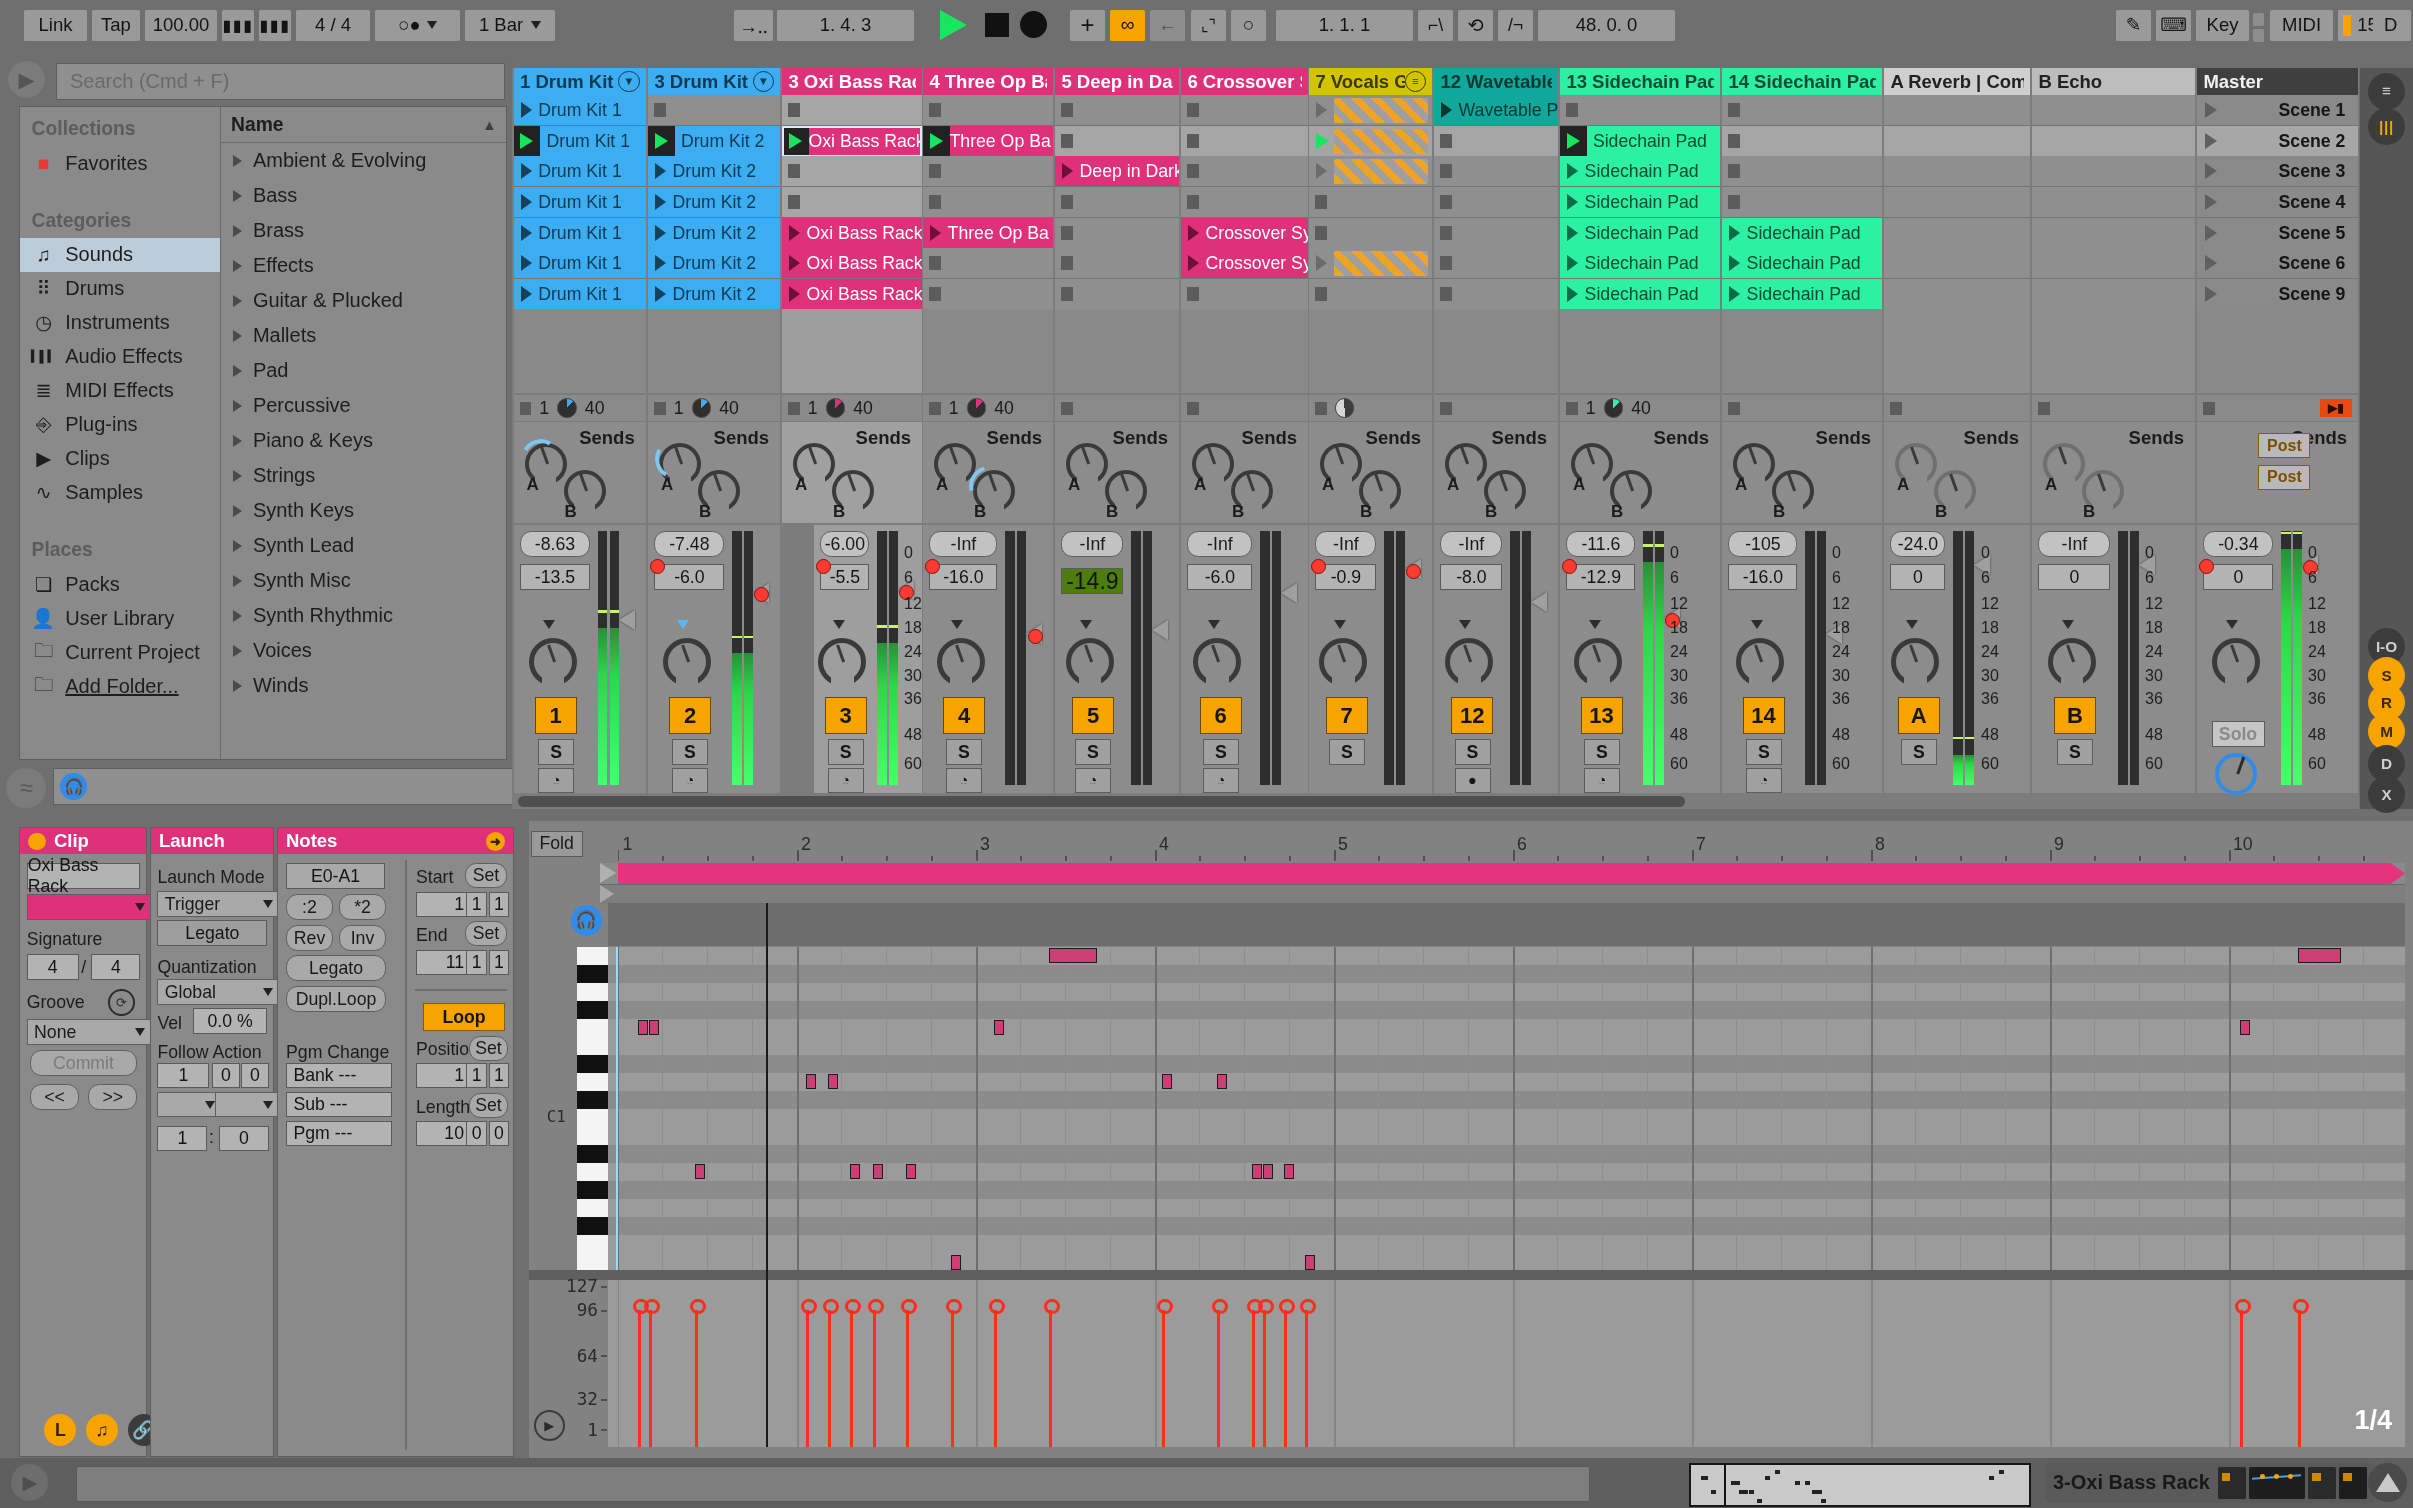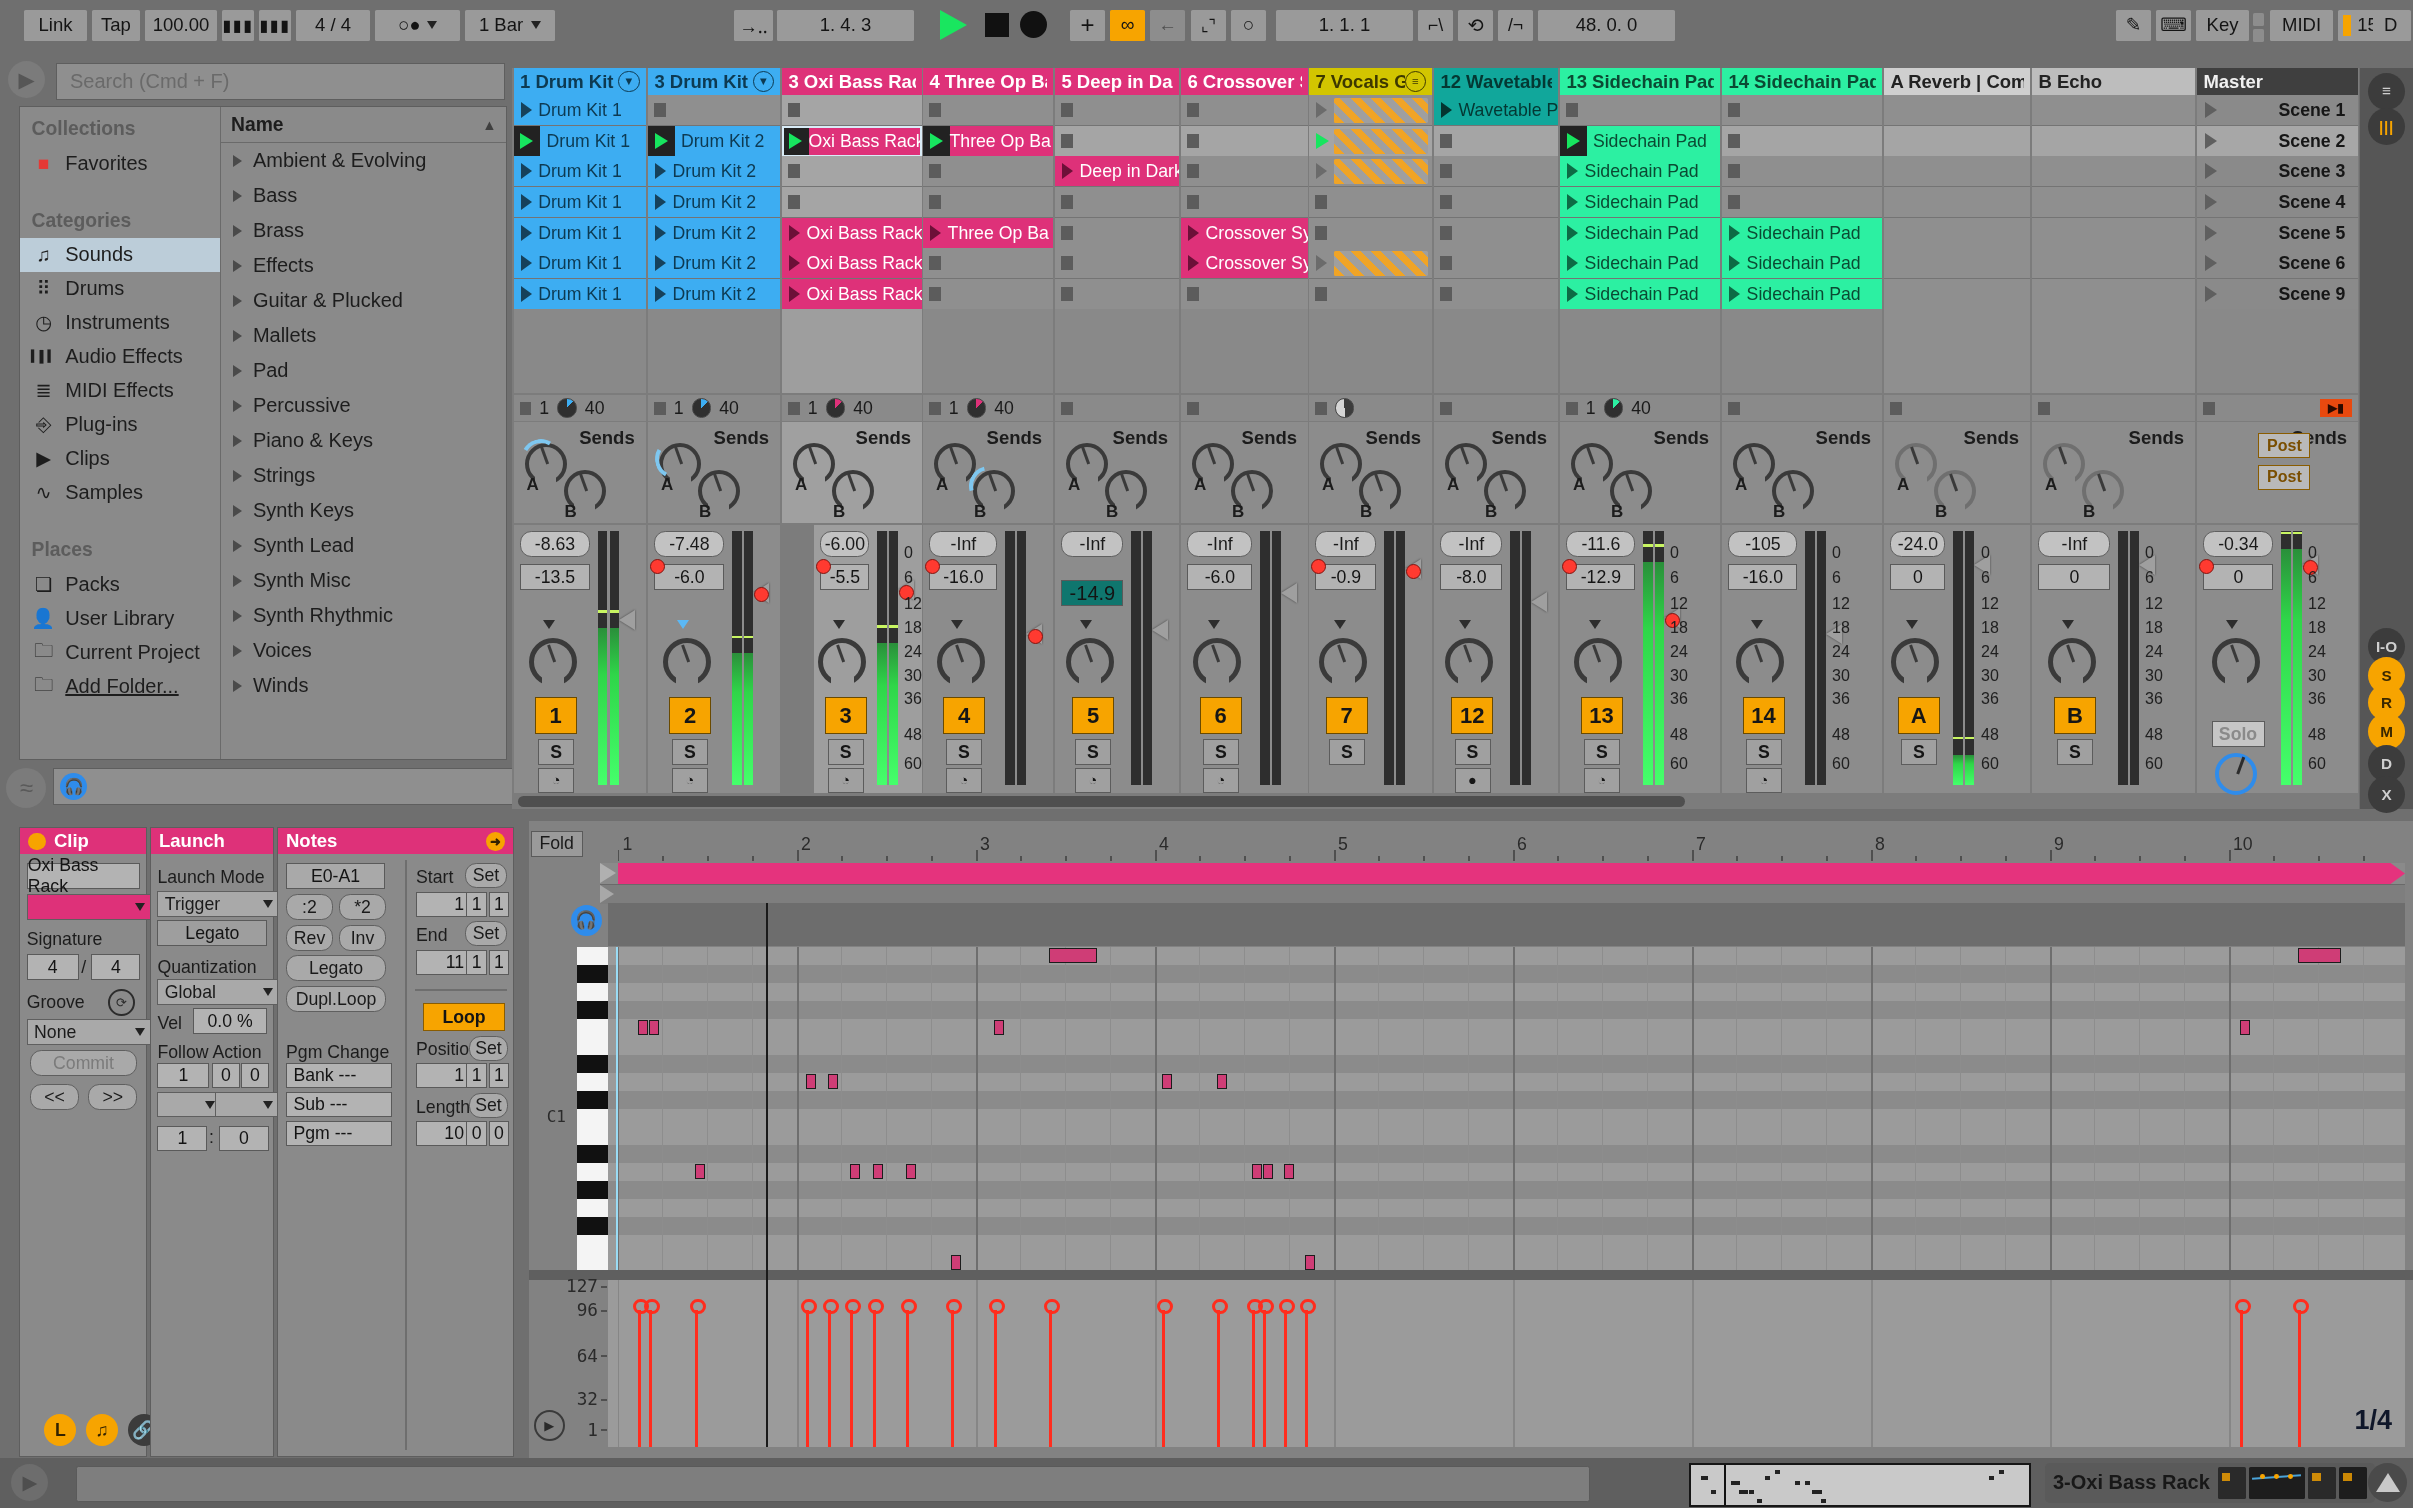--- a/index.html
+++ b/index.html
@@ -603,21 +603,21 @@
             <div class="gap"></div>
           </div>
           <div class="klab" style="left: 13px; top: 53px;">A</div>
           <div class="knob" style="left: 50px; top: 48px; background: inherit;">
             <div class="gap"></div>
           </div>
           <div class="klab" style="left: 51px; top: 80px;">B</div>
         </div>
         <div class="tmix">
           <div class="pill" style="position: absolute; left: 6.4px; top: 6.4px; width: 60px; height: 24px; font-size: 17.7px; background: rgb(194, 194, 194);">-Inf</div>
-          <div class="vbox" style="position: absolute; left: 6.4px; top: 55px; width: 60px; height: 24px; font-size: 20px; background: #0f766e;">-14.9</div>
+          <div class="vbox" style="position: absolute; left: 6.4px; top: 43px; width: 60px; height: 24px; font-size: 23px; background: #4d7c0f;">-14.9</div>
           <div class="pan-mark" style="left: 25px; top: 95px;"></div>
           <div class="knob" style="left: 10.5px; top: 113px; width: 48px; height: 48px; border-width: 5.6px; background: inherit;">
             <div class="gap" style="left: 8px; bottom: -7.2px; width: 22.5px; height: 13px; background: inherit; position: absolute;"></div>
           </div>
           <div class="actnum" style="left: 17px; top: 172px; width: 40px; height: 35px;">5</div>
           <div class="sbtn" style="left: 20px; top: 214px; width: 34px; height: 24px;">S</div>
           <div class="sbtn" style="left: 20px; top: 243px; width: 34px; height: 22.5px; font-size: 14.5px;">◔</div>
           <div class="meter" style="left: 76px; top: 6.4px; width: 21px; bottom: 8px;">
             <div class="mdiv"></div>
           </div>
@@ -1445,21 +1445,21 @@
       <div style="position: absolute; left: 72px; width: 6.4px; height: 1.6px; background: rgb(79, 79, 79); top: 465px;"></div>
       <div style="position: absolute; left: 24px; width: 45px; text-align: right; top: 479px; font-size: 17.7px; color: rgb(42, 42, 42); font-family: &quot;DejaVu Sans Mono&quot;, monospace;">96</div>
       <div style="position: absolute; left: 72px; width: 6.4px; height: 1.6px; background: rgb(79, 79, 79); top: 489px;"></div>
       <div style="position: absolute; left: 24px; width: 45px; text-align: right; top: 525px; font-size: 17.7px; color: rgb(42, 42, 42); font-family: &quot;DejaVu Sans Mono&quot;, monospace;">64</div>
       <div style="position: absolute; left: 72px; width: 6.4px; height: 1.6px; background: rgb(79, 79, 79); top: 534px;"></div>
       <div style="position: absolute; left: 24px; width: 45px; text-align: right; top: 568px; font-size: 17.7px; color: rgb(42, 42, 42); font-family: &quot;DejaVu Sans Mono&quot;, monospace;">32</div>
       <div style="position: absolute; left: 72px; width: 6.4px; height: 1.6px; background: rgb(79, 79, 79); top: 578px;"></div>
       <div style="position: absolute; left: 24px; width: 45px; text-align: right; top: 599px; font-size: 17.7px; color: rgb(42, 42, 42); font-family: &quot;DejaVu Sans Mono&quot;, monospace;">1</div>
       <div style="position: absolute; left: 72px; width: 6.4px; height: 1.6px; background: rgb(79, 79, 79); top: 608px;"></div>
       <div style="position: absolute; left: 4.8px; top: 589px; width: 27px; height: 27px; border-radius: 50%; border: 2.4px solid rgb(58, 58, 58); color: rgb(42, 42, 42); display: flex; align-items: center; justify-content: center; font-size: 13px;">▶</div>
-      <div style="position: absolute; right: 21px; top: 584px; font-size: 27px; font-weight: bold; color: #0f172a;">1/4</div>
+      <div style="position: absolute; right: 21px; top: 584px; font-size: 27px; font-weight: bold; color: #ffffff;">1/4</div>
     </div>
 
 <div id="statusbar">
   <div class="abs" style="left:11.3px;top:6.4px;width:37px;height:37px;border-radius:50%;background:#6d6d6d;color:#4e4e4e;display:flex;align-items:center;justify-content:center;font-size:19.3px">▶</div>
   <div class="abs" style="left:76px;top:8px;width:1512px;height:34px;background:#7e7e7e;border:0.8px solid #5a5a5a;border-radius:2.4px"></div>
   <div class="abs" style="left:1689px;top:4.8px;width:338px;height:40px;background:#c9c9c9;border:2.4px solid #161616">
         <div id="ov-notes" style="position:absolute;left:0;top:0;right:0;bottom:0">
           <div style="position: absolute; width: 4.8px; height: 4px; background: rgb(34, 34, 34); left: 10px; top: 11.6px;"></div>
           <div style="position: absolute; width: 4.8px; height: 4px; background: rgb(34, 34, 34); left: 12px; top: 11.6px;"></div>
           <div style="position: absolute; width: 4.8px; height: 4px; background: rgb(34, 34, 34); left: 20px; top: 25px;"></div>

